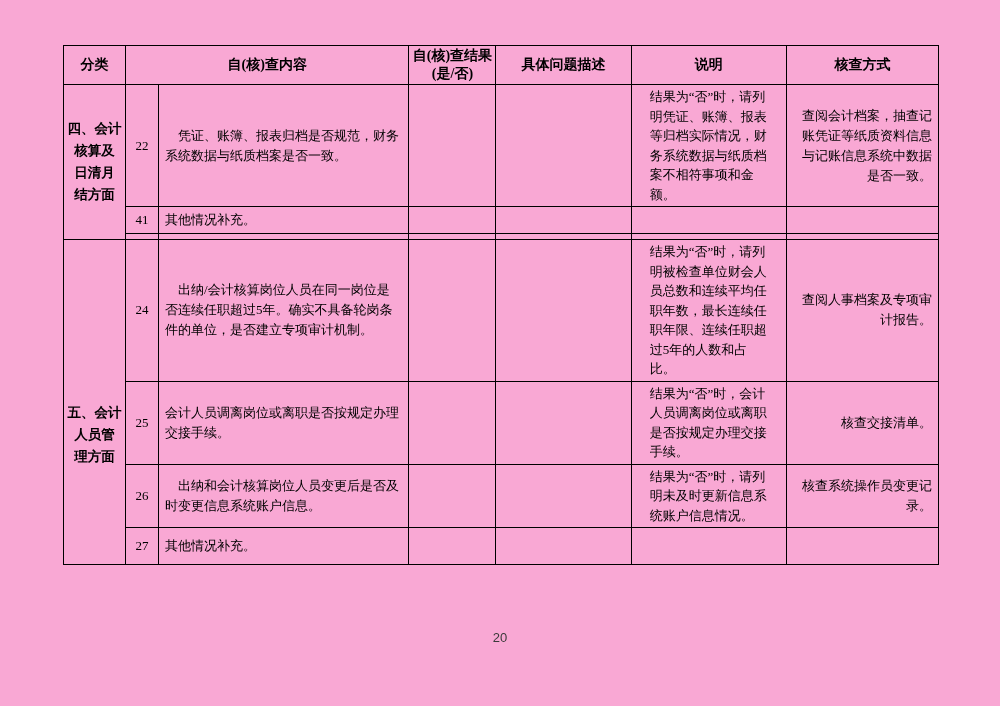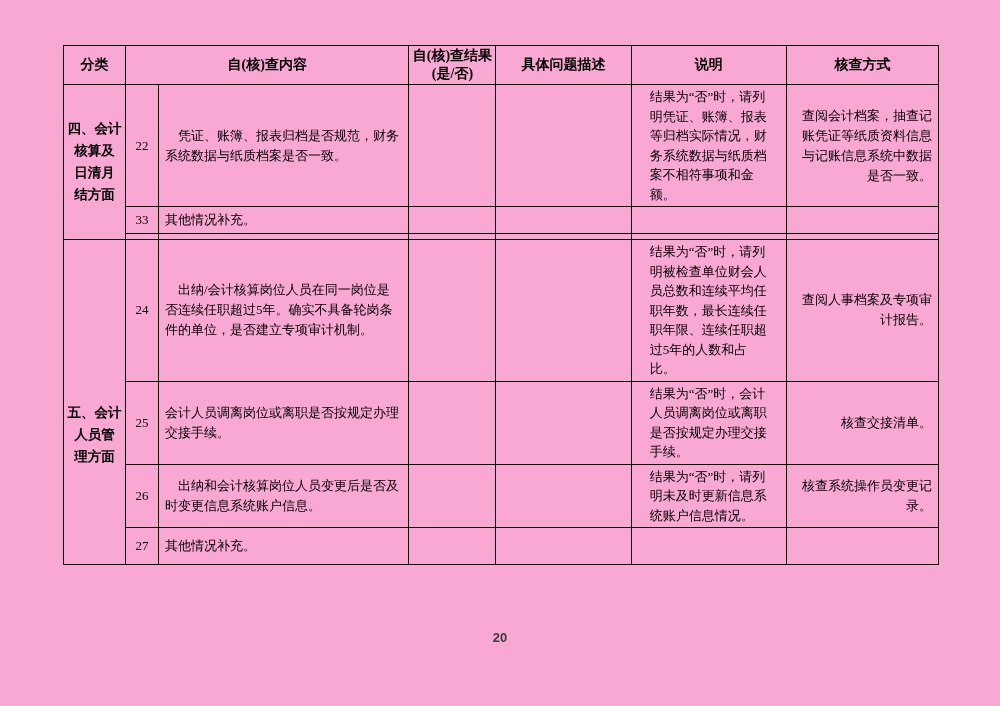--- a/index.html
+++ b/index.html
@@ -67,21 +67,20 @@
 
   .pagenum {
     position: absolute;
     top: 630px;
     left: 0;
     width: 1000px;
     text-align: center;
     font-family: "Liberation Sans", "DejaVu Sans", sans-serif;
     font-size: 13px;
     color: #3a3a3a;
-    font-weight: bold;
   }
 </style>
 </head>
 <body>
 
 <div class="page">
 
   <table class="checklist">
     <colgroup>
       <col class="col-cat">
@@ -109,21 +108,21 @@
 日清月
 结方面</td>
         <td class="num">22</td>
         <td class="content">　凭证、账簿、报表归档是否规范，财务系统数据与纸质档案是否一致。</td>
         <td></td>
         <td></td>
         <td class="expl">结果为“否”时，请列明凭证、账簿、报表等归档实际情况，财务系统数据与纸质档案不相符事项和金额。</td>
         <td class="method">查阅会计档案，抽查记账凭证等纸质资料信息与记账信息系统中数据是否一致。</td>
       </tr>
       <tr class="h-r23">
-        <td class="num">33</td>
+        <td class="num">41</td>
         <td class="content">其他情况补充。</td>
         <td></td>
         <td></td>
         <td class="expl"></td>
         <td class="method"></td>
       </tr>
       <tr class="spacer">
         <td></td>
         <td></td>
         <td></td>

